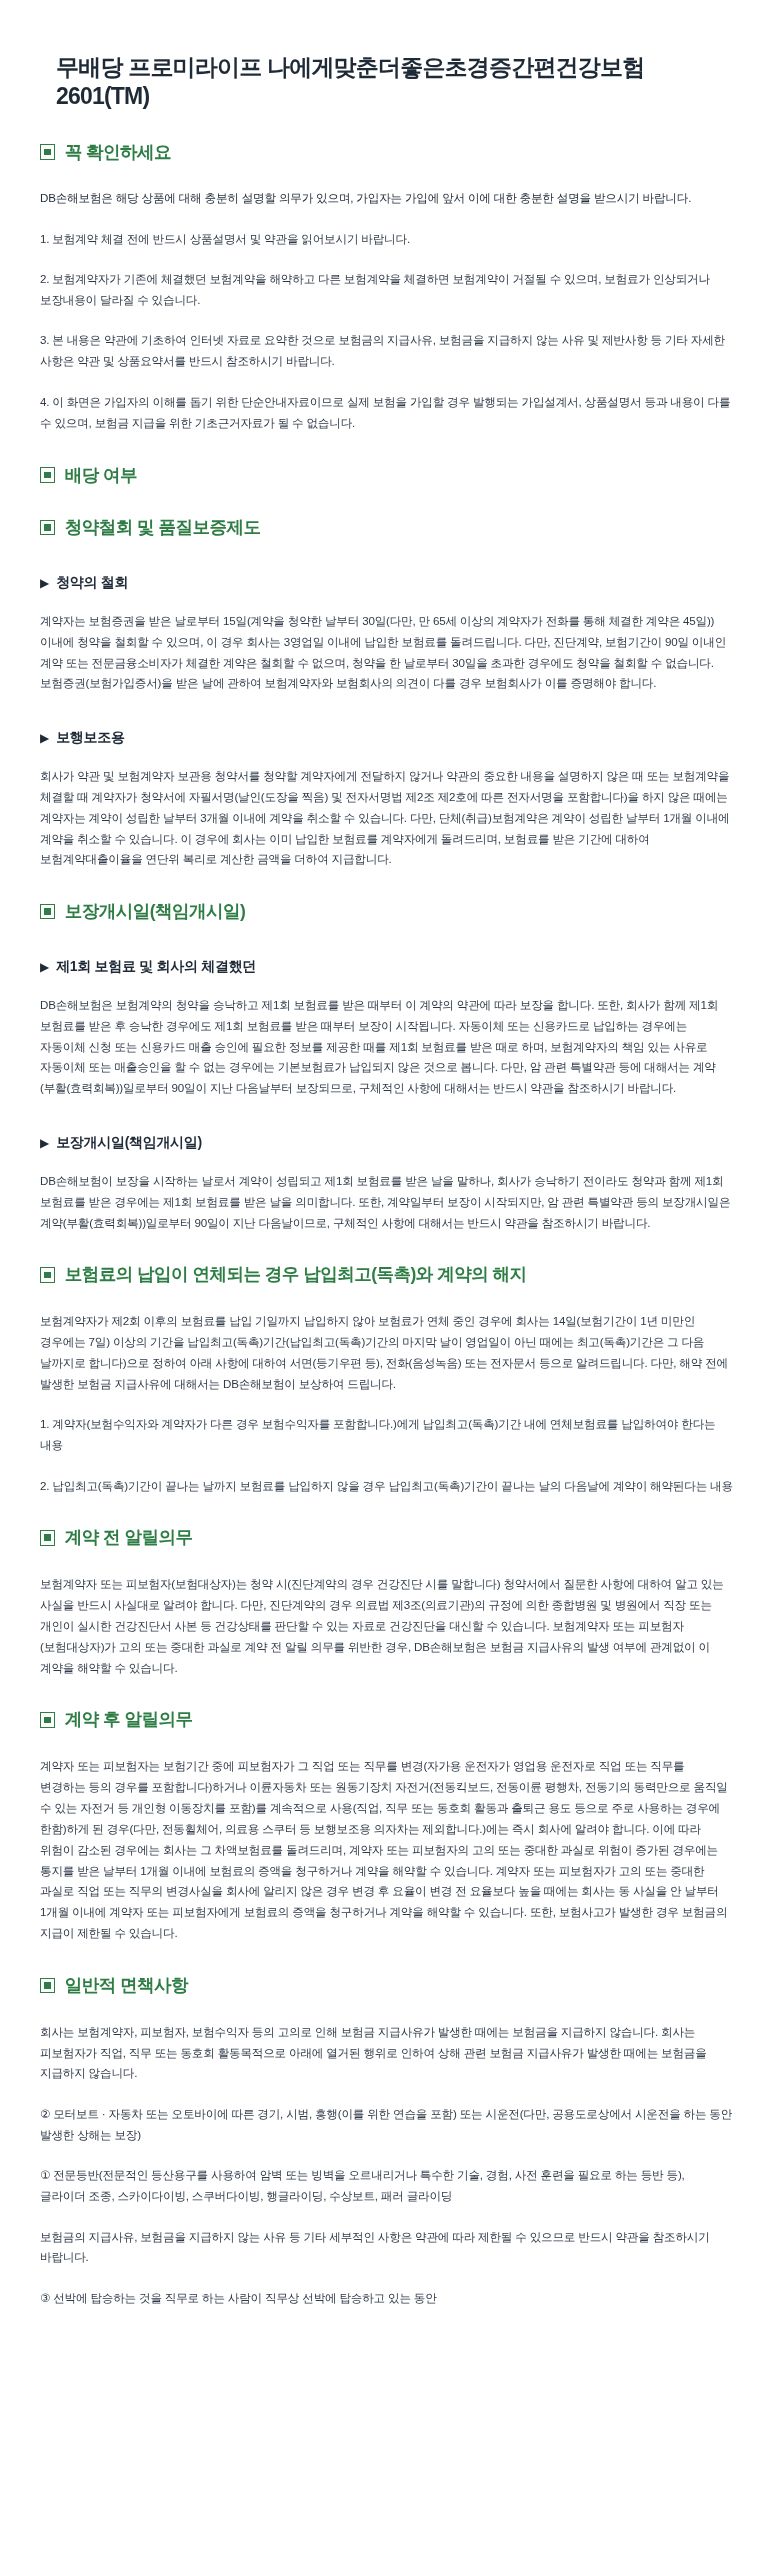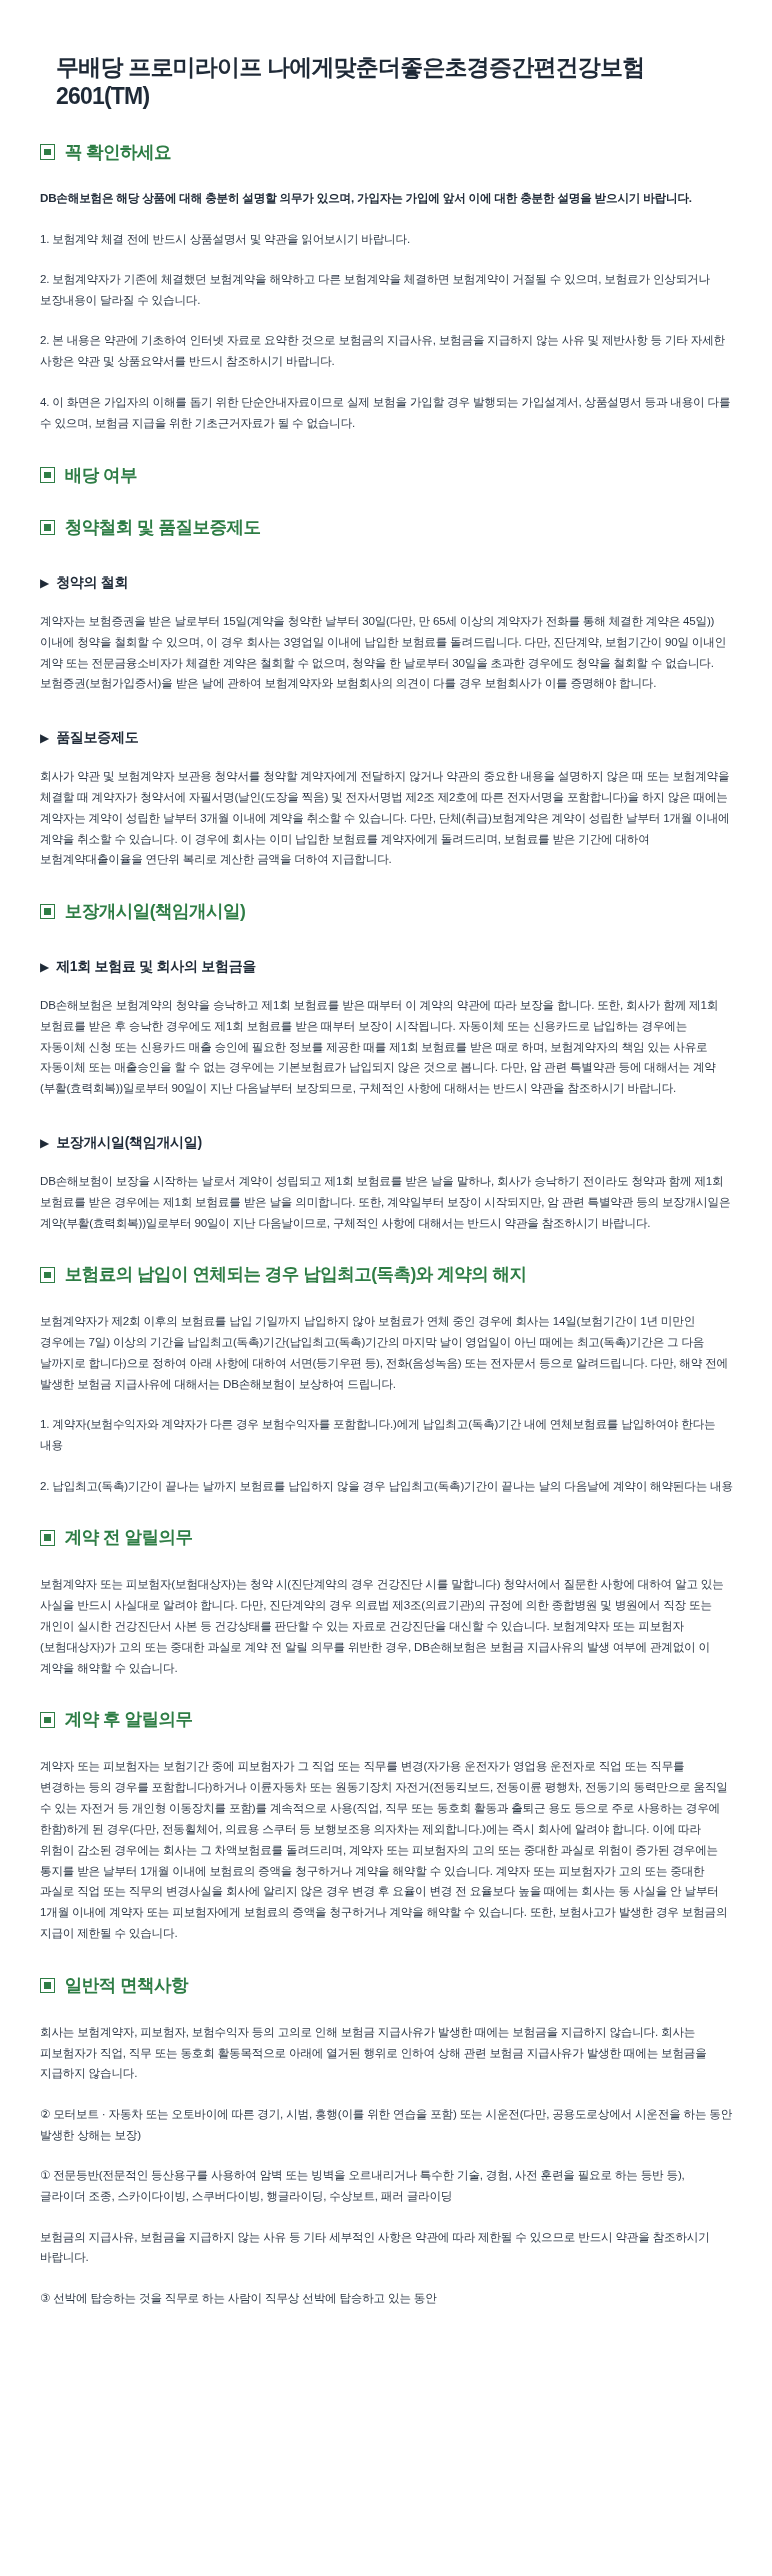--- a/index.html
+++ b/index.html
@@ -69,40 +69,40 @@
     transform: translateY(0.5px);
   }
   .sec-body .para {
     font-size: 11.6px;
     line-height: 1.8;
     margin: 19.6px 0;
     letter-spacing: -0.2px;
     word-break: keep-all;
   }
   .sec-body .para:last-child { margin-bottom: 0; }
-  .para.bold { font-weight: bold; color: #222d3a; }
+  .para.bold { font-weight: normal; color: #222d3a; }
 </style>
 </head>
 <body>
 
 <div class="page">
   <h1 class="doc-title">무배당 프로미라이프 나에게맞춘더좋은초경증간편건강보험2601(TM)</h1>
   <main id="sections">
   <section class="doc-section">
     <h2 class="sec-heading">
       <span class="sq-icon">
             <span class="sq-inner"></span>
           </span>
       <span class="sec-heading-text">꼭 확인하세요</span>
     </h2>
     <div class="sec-body">
           <p class="para bold">DB손해보험은 해당 상품에 대해 충분히 설명할 의무가 있으며, 가입자는 가입에 앞서 이에 대한 충분한 설명을 받으시기 바랍니다.</p>
           <p class="para">1. 보험계약 체결 전에 반드시 상품설명서 및 약관을 읽어보시기 바랍니다.</p>
           <p class="para">2. 보험계약자가 기존에 체결했던 보험계약을 해약하고 다른 보험계약을 체결하면 보험계약이 거절될 수 있으며, 보험료가 인상되거나 보장내용이 달라질 수 있습니다.</p>
-          <p class="para">2. 본 내용은 약관에 기초하여 인터넷 자료로 요약한 것으로 보험금의 지급사유, 보험금을 지급하지 않는 사유 및 제반사항 등 기타 자세한 사항은 약관 및 상품요약서를 반드시 참조하시기 바랍니다.</p>
+          <p class="para">3. 본 내용은 약관에 기초하여 인터넷 자료로 요약한 것으로 보험금의 지급사유, 보험금을 지급하지 않는 사유 및 제반사항 등 기타 자세한 사항은 약관 및 상품요약서를 반드시 참조하시기 바랍니다.</p>
           <p class="para">4. 이 화면은 가입자의 이해를 돕기 위한 단순안내자료이므로 실제 보험을 가입할 경우 발행되는 가입설계서, 상품설명서 등과 내용이 다를 수 있으며, 보험금 지급을 위한 기초근거자료가 될 수 없습니다.</p>
         </div>
   </section>
 
   <section class="doc-section">
     <h2 class="sec-heading">
       <span class="sq-icon">
             <span class="sq-inner"></span>
           </span>
       <span class="sec-heading-text">배당 여부</span>
@@ -117,37 +117,37 @@
       <span class="sec-heading-text">청약철회 및 품질보증제도</span>
     </h2>
     <div class="sec-body">
   <h3 class="sub-heading">
     <span class="tri-icon">▶</span>
     <span class="sub-heading-text">청약의 철회</span>
   </h3>
 <p class="para">계약자는 보험증권을 받은 날로부터 15일(계약을 청약한 날부터 30일(다만, 만 65세 이상의 계약자가 전화를 통해 체결한 계약은 45일)) 이내에 청약을 철회할 수 있으며, 이 경우 회사는 3영업일 이내에 납입한 보험료를 돌려드립니다. 다만, 진단계약, 보험기간이 90일 이내인 계약 또는 전문금융소비자가 체결한 계약은 철회할 수 없으며, 청약을 한 날로부터 30일을 초과한 경우에도 청약을 철회할 수 없습니다. 보험증권(보험가입증서)을 받은 날에 관하여 보험계약자와 보험회사의 의견이 다를 경우 보험회사가 이를 증명해야 합니다.</p>
   <h3 class="sub-heading">
     <span class="tri-icon">▶</span>
-    <span class="sub-heading-text">품질보증제도</span>
+    <span class="sub-heading-text">보행보조용</span>
   </h3>
 <p class="para">회사가 약관 및 보험계약자 보관용 청약서를 청약할 계약자에게 전달하지 않거나 약관의 중요한 내용을 설명하지 않은 때 또는 보험계약을 체결할 때 계약자가 청약서에 자필서명(날인(도장을 찍음) 및 전자서명법 제2조 제2호에 따른 전자서명을 포함합니다)을 하지 않은 때에는 계약자는 계약이 성립한 날부터 3개월 이내에 계약을 취소할 수 있습니다. 다만, 단체(취급)보험계약은 계약이 성립한 날부터 1개월 이내에 계약을 취소할 수 있습니다. 이 경우에 회사는 이미 납입한 보험료를 계약자에게 돌려드리며, 보험료를 받은 기간에 대하여 보험계약대출이율을 연단위 복리로 계산한 금액을 더하여 지급합니다.</p>
         </div>
   </section>
 
   <section class="doc-section">
     <h2 class="sec-heading">
       <span class="sq-icon">
             <span class="sq-inner"></span>
           </span>
       <span class="sec-heading-text">보장개시일(책임개시일)</span>
     </h2>
     <div class="sec-body">
   <h3 class="sub-heading">
     <span class="tri-icon">▶</span>
-    <span class="sub-heading-text">제1회 보험료 및 회사의 보험금을</span>
+    <span class="sub-heading-text">제1회 보험료 및 회사의 체결했던</span>
   </h3>
 <p class="para">DB손해보험은 보험계약의 청약을 승낙하고 제1회 보험료를 받은 때부터 이 계약의 약관에 따라 보장을 합니다. 또한, 회사가 함께 제1회 보험료를 받은 후 승낙한 경우에도 제1회 보험료를 받은 때부터 보장이 시작됩니다. 자동이체 또는 신용카드로 납입하는 경우에는 자동이체 신청 또는 신용카드 매출 승인에 필요한 정보를 제공한 때를 제1회 보험료를 받은 때로 하며, 보험계약자의 책임 있는 사유로 자동이체 또는 매출승인을 할 수 없는 경우에는 기본보험료가 납입되지 않은 것으로 봅니다. 다만, 암 관련 특별약관 등에 대해서는 계약(부활(효력회복))일로부터 90일이 지난 다음날부터 보장되므로, 구체적인 사항에 대해서는 반드시 약관을 참조하시기 바랍니다.</p>
   <h3 class="sub-heading">
     <span class="tri-icon">▶</span>
     <span class="sub-heading-text">보장개시일(책임개시일)</span>
   </h3>
 <p class="para">DB손해보험이 보장을 시작하는 날로서 계약이 성립되고 제1회 보험료를 받은 날을 말하나, 회사가 승낙하기 전이라도 청약과 함께 제1회 보험료를 받은 경우에는 제1회 보험료를 받은 날을 의미합니다. 또한, 계약일부터 보장이 시작되지만, 암 관련 특별약관 등의 보장개시일은 계약(부활(효력회복))일로부터 90일이 지난 다음날이므로, 구체적인 사항에 대해서는 반드시 약관을 참조하시기 바랍니다.</p>
         </div>
   </section>
 

